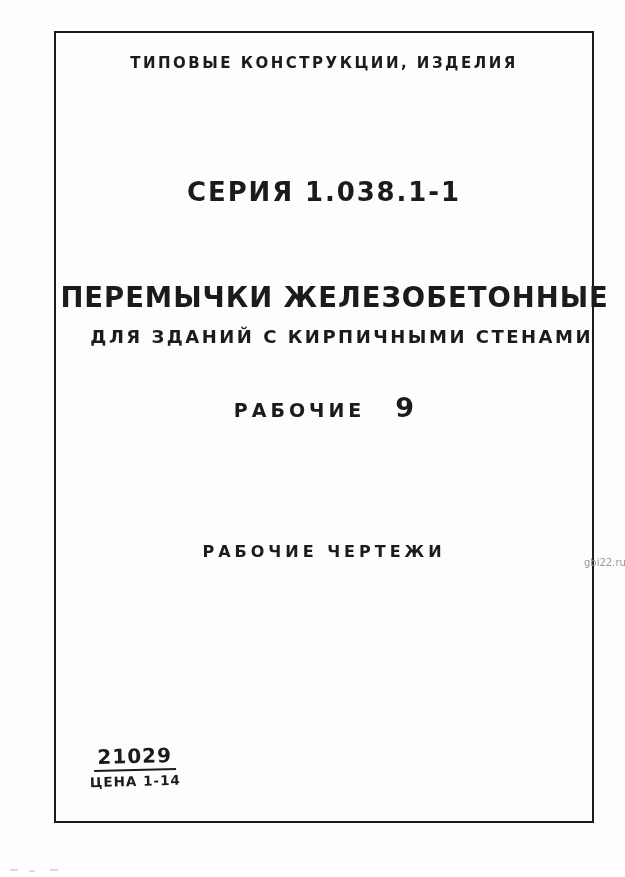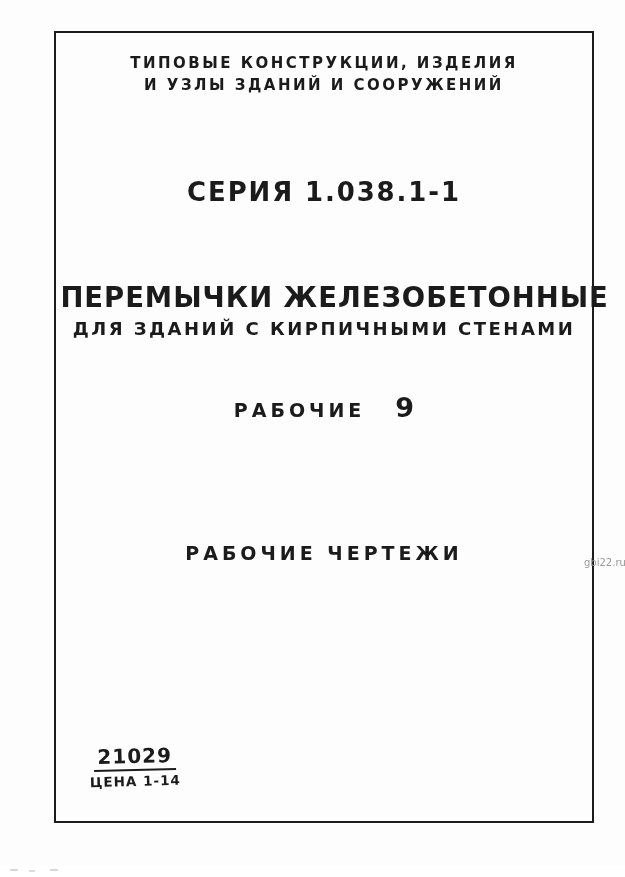--- a/index.html
+++ b/index.html
@@ -25,27 +25,27 @@
     position: absolute;
     left: 55px; width: 538px;
     text-align: center;
     font-weight: 700;
     color: #1b1b1b;
     white-space: nowrap;
   }
   .header-block { top: 52px; font-size: 15px; letter-spacing: 2.5px; line-height: 22px; }
   .series { top: 176px; font-size: 27px; letter-spacing: 2px; transform: scaleX(0.96); }
   .title { top: 281px; font-size: 28px; letter-spacing: 1px; transform: scaleX(0.98); }
-  .subtitle { top: 318px; font-size: 18px; letter-spacing: 2.5px; }
+  .subtitle { top: 326px; font-size: 18px; letter-spacing: 2.5px; text-align: right; }
   .issue { top: 392px; font-size: 19px; letter-spacing: 4px; }
   .issue .issue-num { font-size: 27px; letter-spacing: 0; margin-left: 30px; }
   .spec { top: 429px; font-size: 14px; letter-spacing: 1.1px; line-height: 23.5px; }
   .spec sub { font-size: 9px; vertical-align: -2px; }
   .spec .roman { text-decoration: underline; }
-  .doctype { top: 542px; font-size: 19px; letter-spacing: 4px; }
+  .doctype { top: 542px; font-size: 16px; letter-spacing: 4px; }
   .stamp {
     position: absolute;
     left: 86px; top: 744px;
     width: 98px;
     text-align: center;
     font-weight: 700;
     transform: rotate(-1.5deg);
   }
   .stamp-code {
     display: inline-block;
@@ -76,21 +76,20 @@
 </style>
 </head>
 <body>
 
 <div class="page">
 
   <div class="frame"></div>
 
   <div class="txt header-block">
     <div>ТИПОВЫЕ  КОНСТРУКЦИИ, ИЗДЕЛИЯ</div>
-    <div>И   УЗЛЫ ЗДАНИЙ И СООРУЖЕНИЙ</div>
   </div>
 
   <div class="txt series">СЕРИЯ 1.038.1-1</div>
 
   <div class="txt title">ПЕРЕМЫЧКИ ЖЕЛЕЗОБЕТОННЫЕ</div>
 
   <div class="txt subtitle">ДЛЯ ЗДАНИЙ С КИРПИЧНЫМИ СТЕНАМИ</div>
 
   <div class="txt issue">
     <span>РАБОЧИЕ</span><span class="issue-num">9</span>

